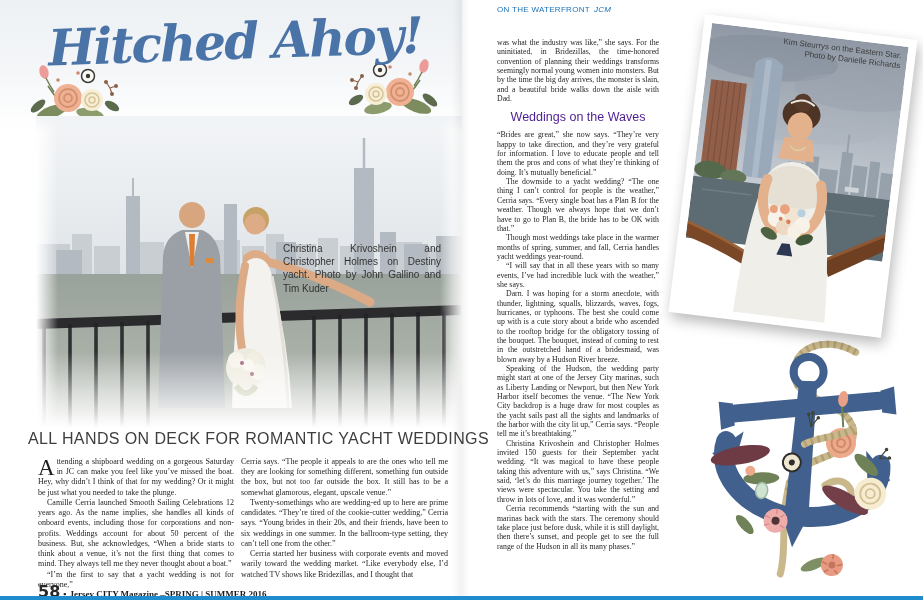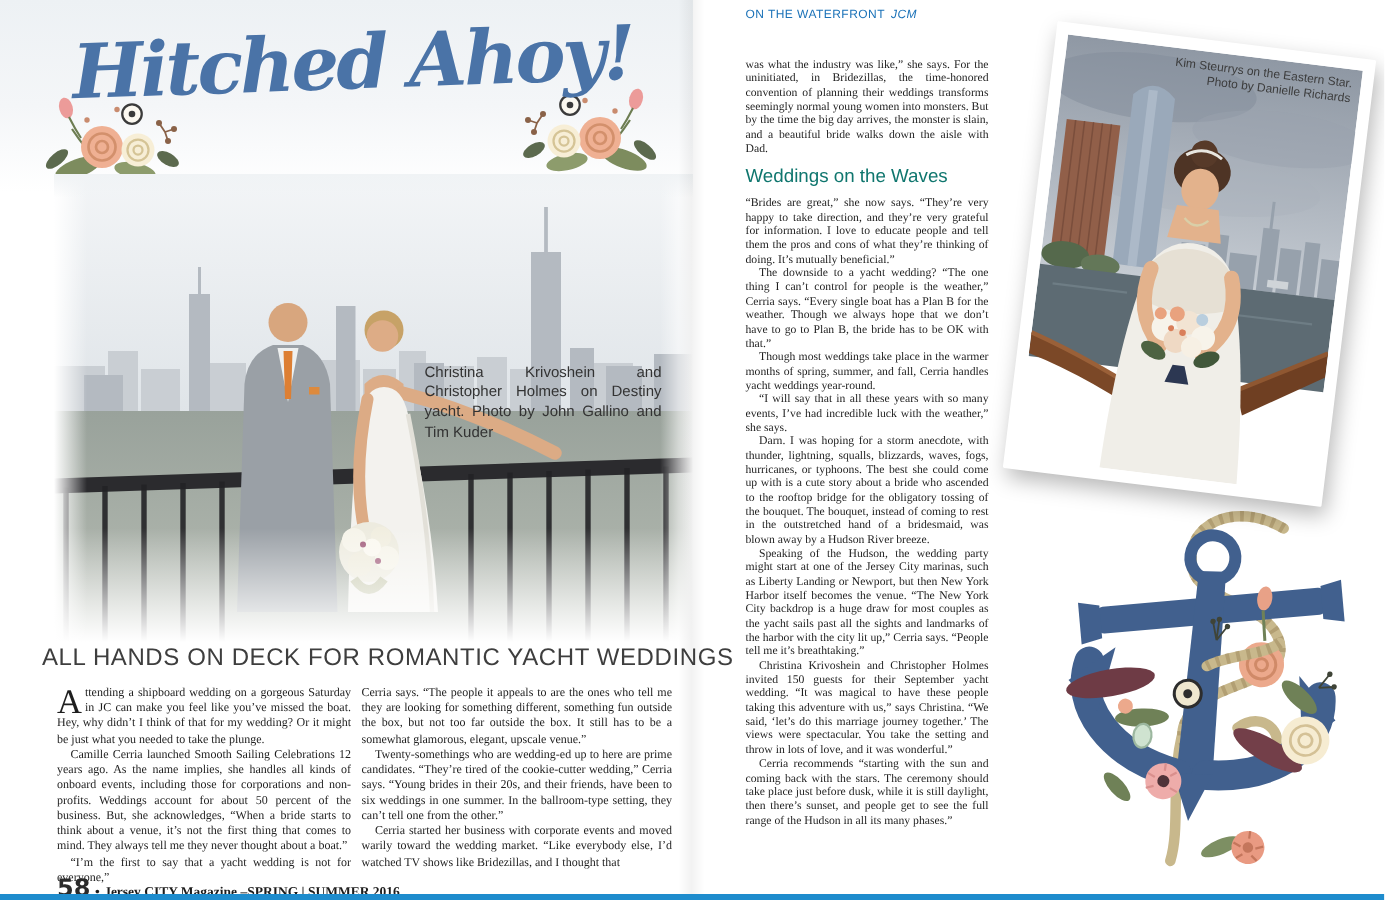--- a/index.html
+++ b/index.html
@@ -24,22 +24,22 @@
              font-size:8px;line-height:1.28;text-align:justify;}
   .col1{width:196px;} .col2{width:207px;}
   .body-cols p,.right-col p{margin:0;text-indent:9px;}
   p.first,p.cont{text-indent:0;}
   .dropcap{float:left;font-size:23px;line-height:19px;padding:1px 2px 0 0;font-family:"Liberation Serif",serif;}
   .section-header{position:absolute;left:497px;top:5px;font-family:"Liberation Sans",sans-serif;
                   font-size:8px;font-weight:normal;color:#1b72b8;letter-spacing:0.3px;}
   .jcm{font-style:italic;margin-left:4px;}
   .right-col{position:absolute;left:497px;top:38px;width:162px;font-size:7.8px;
              line-height:1.2;text-align:justify;}
-  .subheading{margin:7px 0 5px;font-family:"Liberation Sans",sans-serif;
-              font-weight:400;font-size:12.5px;color:#0f766e;}
+  .subheading{margin:7px 0 5px;text-align:center;font-family:"Liberation Sans",sans-serif;
+              font-weight:400;font-size:12.5px;color:#4c1d95;}
   .snapshot{position:absolute;left:686px;top:26px;width:198px;height:284px;background:#ffffff;
             padding:8px;box-shadow:3px 6px 14px rgba(0,0,0,0.28);transform:rotate(7deg);
             transform-origin:50% 50%;z-index:2;border-radius:1px;}
   .snapshot svg{display:block;}
   .snapshot-caption{position:absolute;top:13px;right:14px;width:158px;text-align:right;
                     font-family:"Liberation Sans",sans-serif;font-size:8px;color:#3c3c3c;line-height:1.3;}
   .anchor-art{position:absolute;left:688px;top:336px;z-index:1;}
   .footer{position:absolute;top:582px;font-size:9px;font-weight:bold;color:#1c1c1c;}
   .footer .pagenum{font-family:"DejaVu Sans",sans-serif;font-size:16px;font-weight:bold;color:#2a2a2a;}
   .footer-left{left:38px;} .footer-right{right:20px;text-align:right;}
@@ -238,21 +238,21 @@
   <div class="right-col">
     <p class="cont">was what the industry was like,” she says.  For the uninitiated, in Bridezillas, the time-honored convention of planning their weddings transforms seemingly normal young women into monsters. But by the time the big day arrives, the monster is slain, and a beautiful bride walks down the aisle with Dad.</p>
     <h3 class="subheading">Weddings on the Waves</h3>
     <p class="cont">“Brides are great,” she now says.  “They’re very happy to take direction, and they’re very grateful for information. I love to educate people and tell them the pros and cons of what they’re thinking of doing. It’s mutually beneficial.”</p>
     <p>The downside to a yacht wedding? “The one thing I can’t control for people is the weather,” Cerria says. “Every single boat has a Plan B for the weather. Though we always hope that we don’t have to go to Plan B, the bride has to be OK with that.”</p>
     <p>Though most weddings take place in the warmer months of spring, summer, and fall, Cerria handles yacht weddings year-round.</p>
     <p>“I will say that in all these years with so many events, I’ve had incredible luck with the weather,” she says.</p>
     <p>Darn. I was hoping for a storm anecdote, with thunder, lightning, squalls, blizzards, waves, fogs, hurricanes, or typhoons. The best she could come up with is a cute story about a bride who ascended to the rooftop bridge for the obligatory tossing of the bouquet. The bouquet, instead of coming to rest in the outstretched hand of a bridesmaid, was blown away by a Hudson River breeze.</p>
     <p>Speaking of the Hudson, the wedding party might start at one of the Jersey City marinas, such as Liberty Landing or Newport, but then New York Harbor itself becomes the venue. “The New York City backdrop is a huge draw for most couples as the yacht sails past all the sights and landmarks of the harbor with the city lit up,” Cerria says. “People tell me it’s breathtaking.”</p>
     <p>Christina Krivoshein and Christopher Holmes invited 150 guests for their September yacht wedding. “It was magical to have these people taking this adventure with us,” says Christina. “We said, ‘let’s do this marriage journey together.’ The views were spectacular. You take the setting and throw in lots of love, and it was wonderful.”</p>
-    <p>Cerria recommends “starting with the sun and coming back with the stars. The ceremony should take place just before dusk, while it is still daylight, then there’s sunset, and people get to see the full range of the Hudson in all its many phases.”</p>
+    <p>Cerria recommends “starting with the sun and marinas back with the stars. The ceremony should take place just before dusk, while it is still daylight, then there’s sunset, and people get to see the full range of the Hudson in all its many phases.”</p>
   </div>
 
   <div class="snapshot">
     <svg width="198" height="284" viewBox="0 0 198 284">
       <defs>
         <linearGradient id="ssky" x1="0" y1="0" x2="0" y2="1">
             <stop offset="0" stop-color="#8f98a4"></stop>
             <stop offset="1" stop-color="#c6ccd3"></stop>
           </linearGradient>
       </defs>

